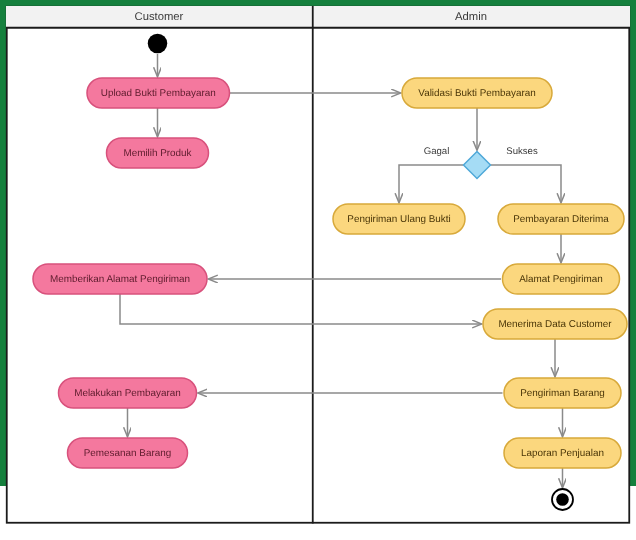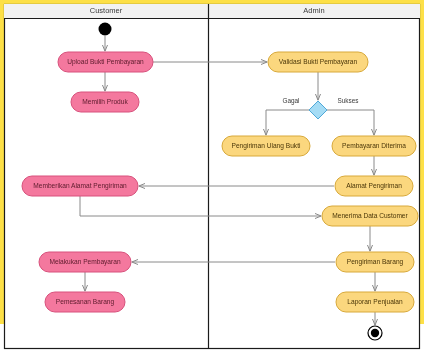--- a/index.html
+++ b/index.html
@@ -10,21 +10,21 @@
   body {
     width: 424px;
     height: 360px;
     font-family: "Liberation Sans", sans-serif;
     overflow: hidden;
   }
   #canvas-root {
     position: relative;
     width: 424px;
     height: 324px;
-    background: #fde047;
+    background: #15803d;
   }
   #diagram-svg {
     position: absolute;
     left: 0;
     top: 0;
     display: block;
   }
   .lane-title {
     font-size: 7.5px;
     fill: #3a3a3a;

